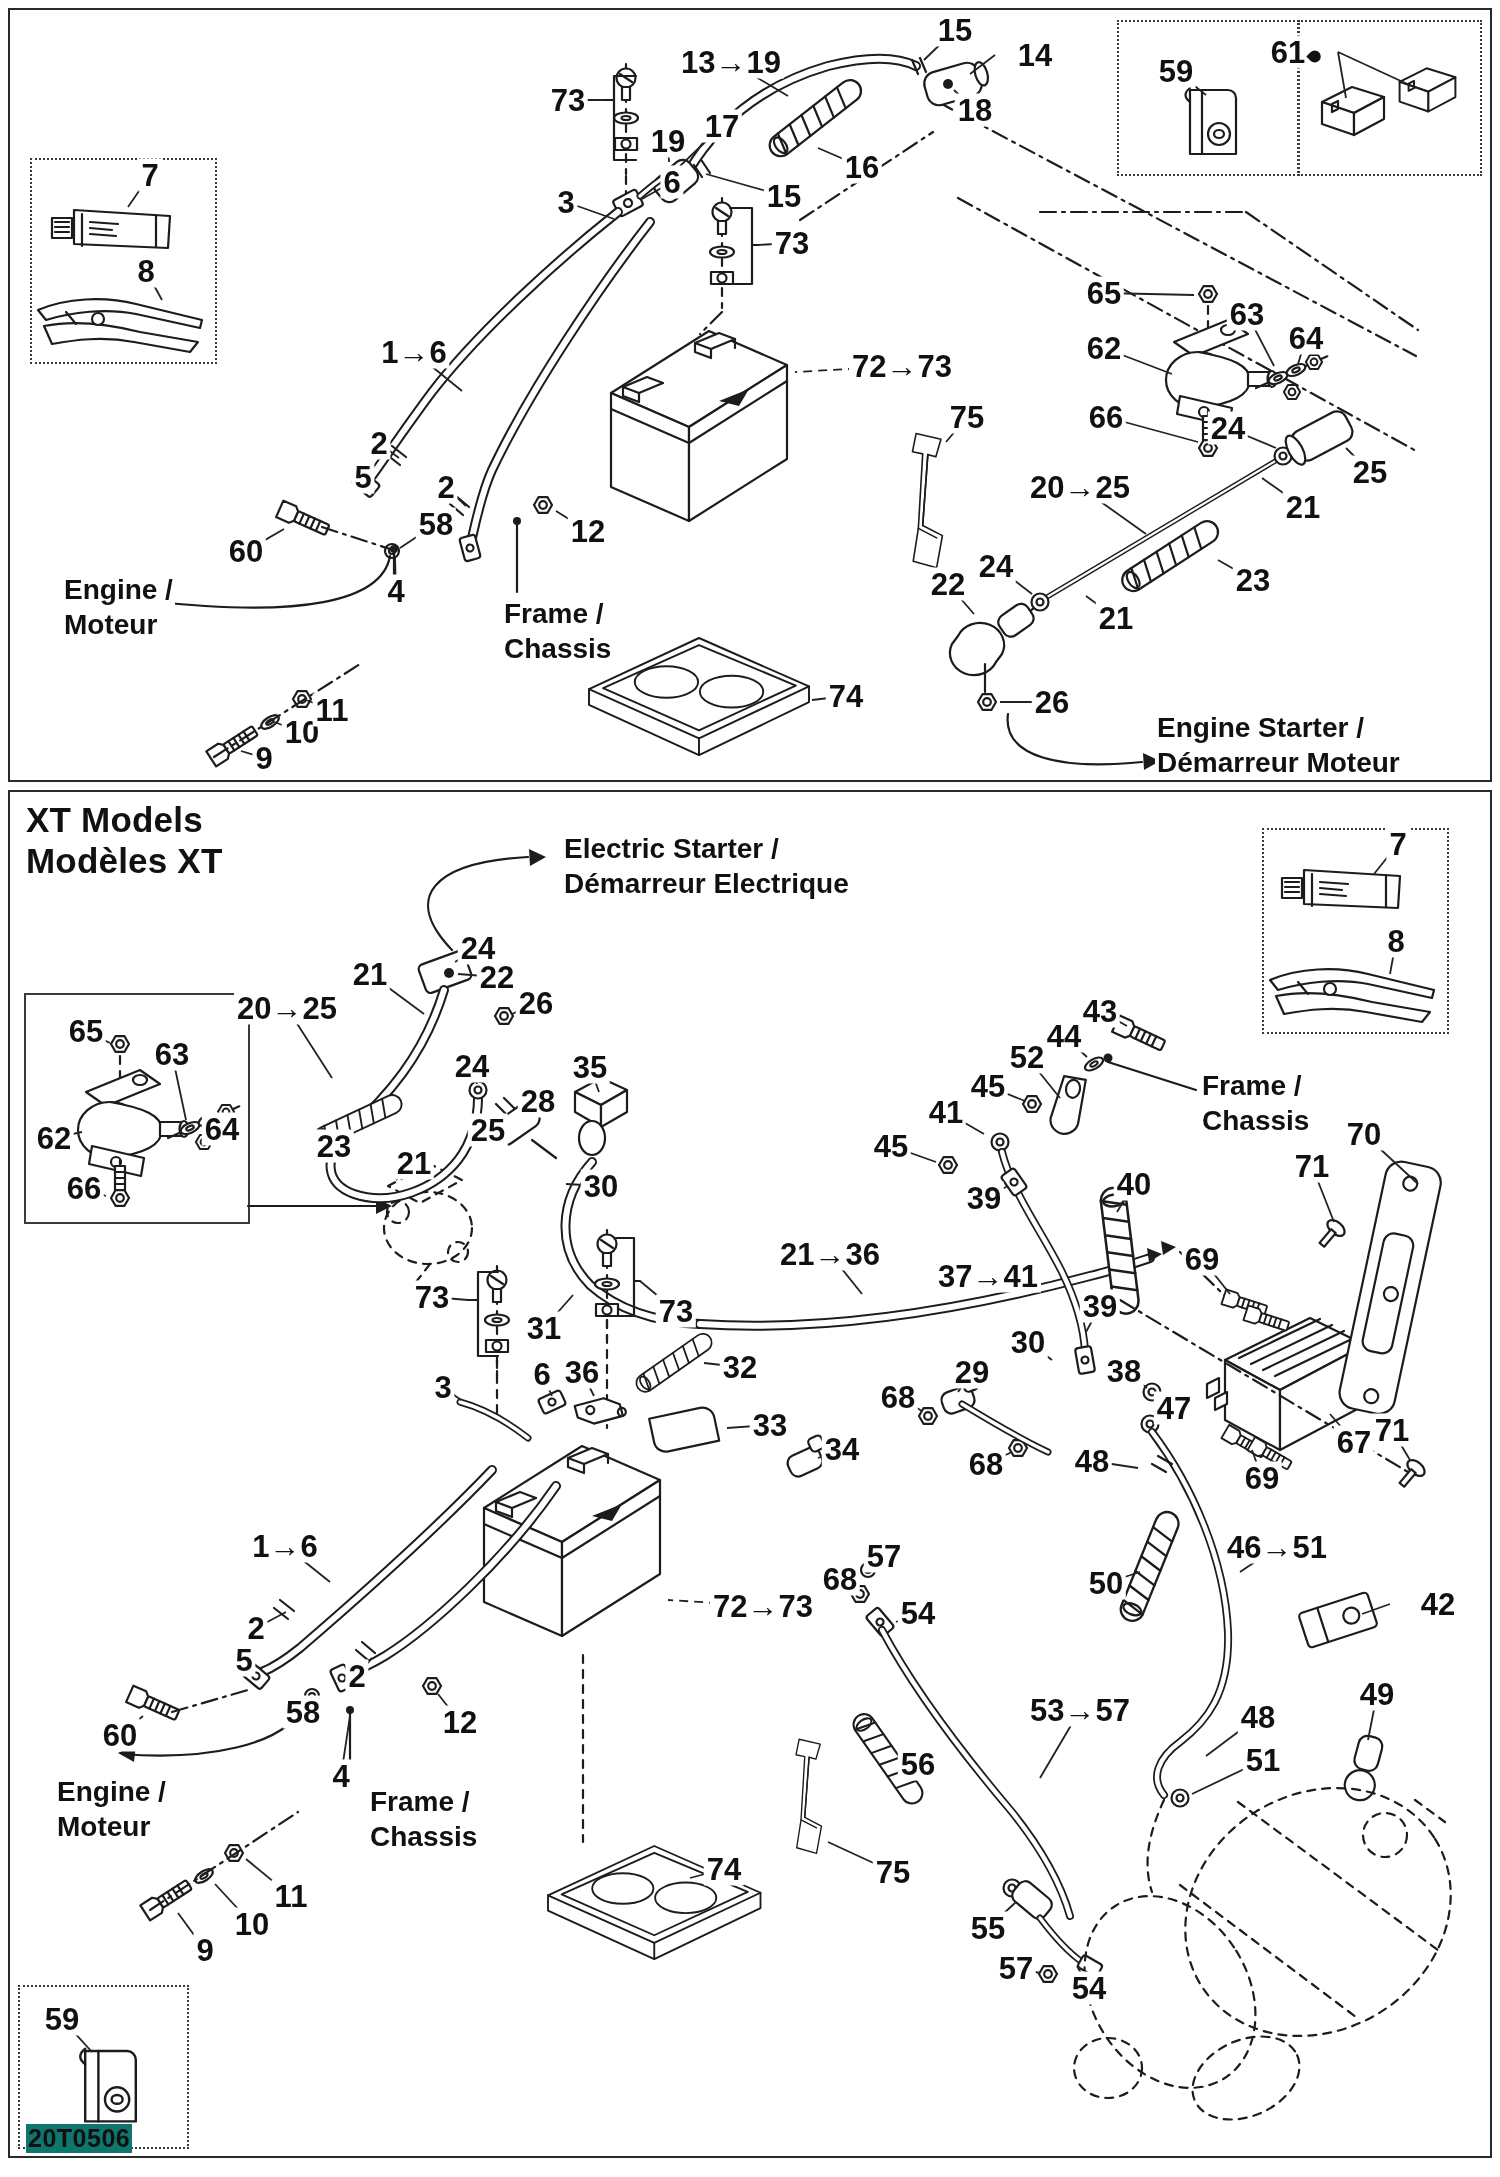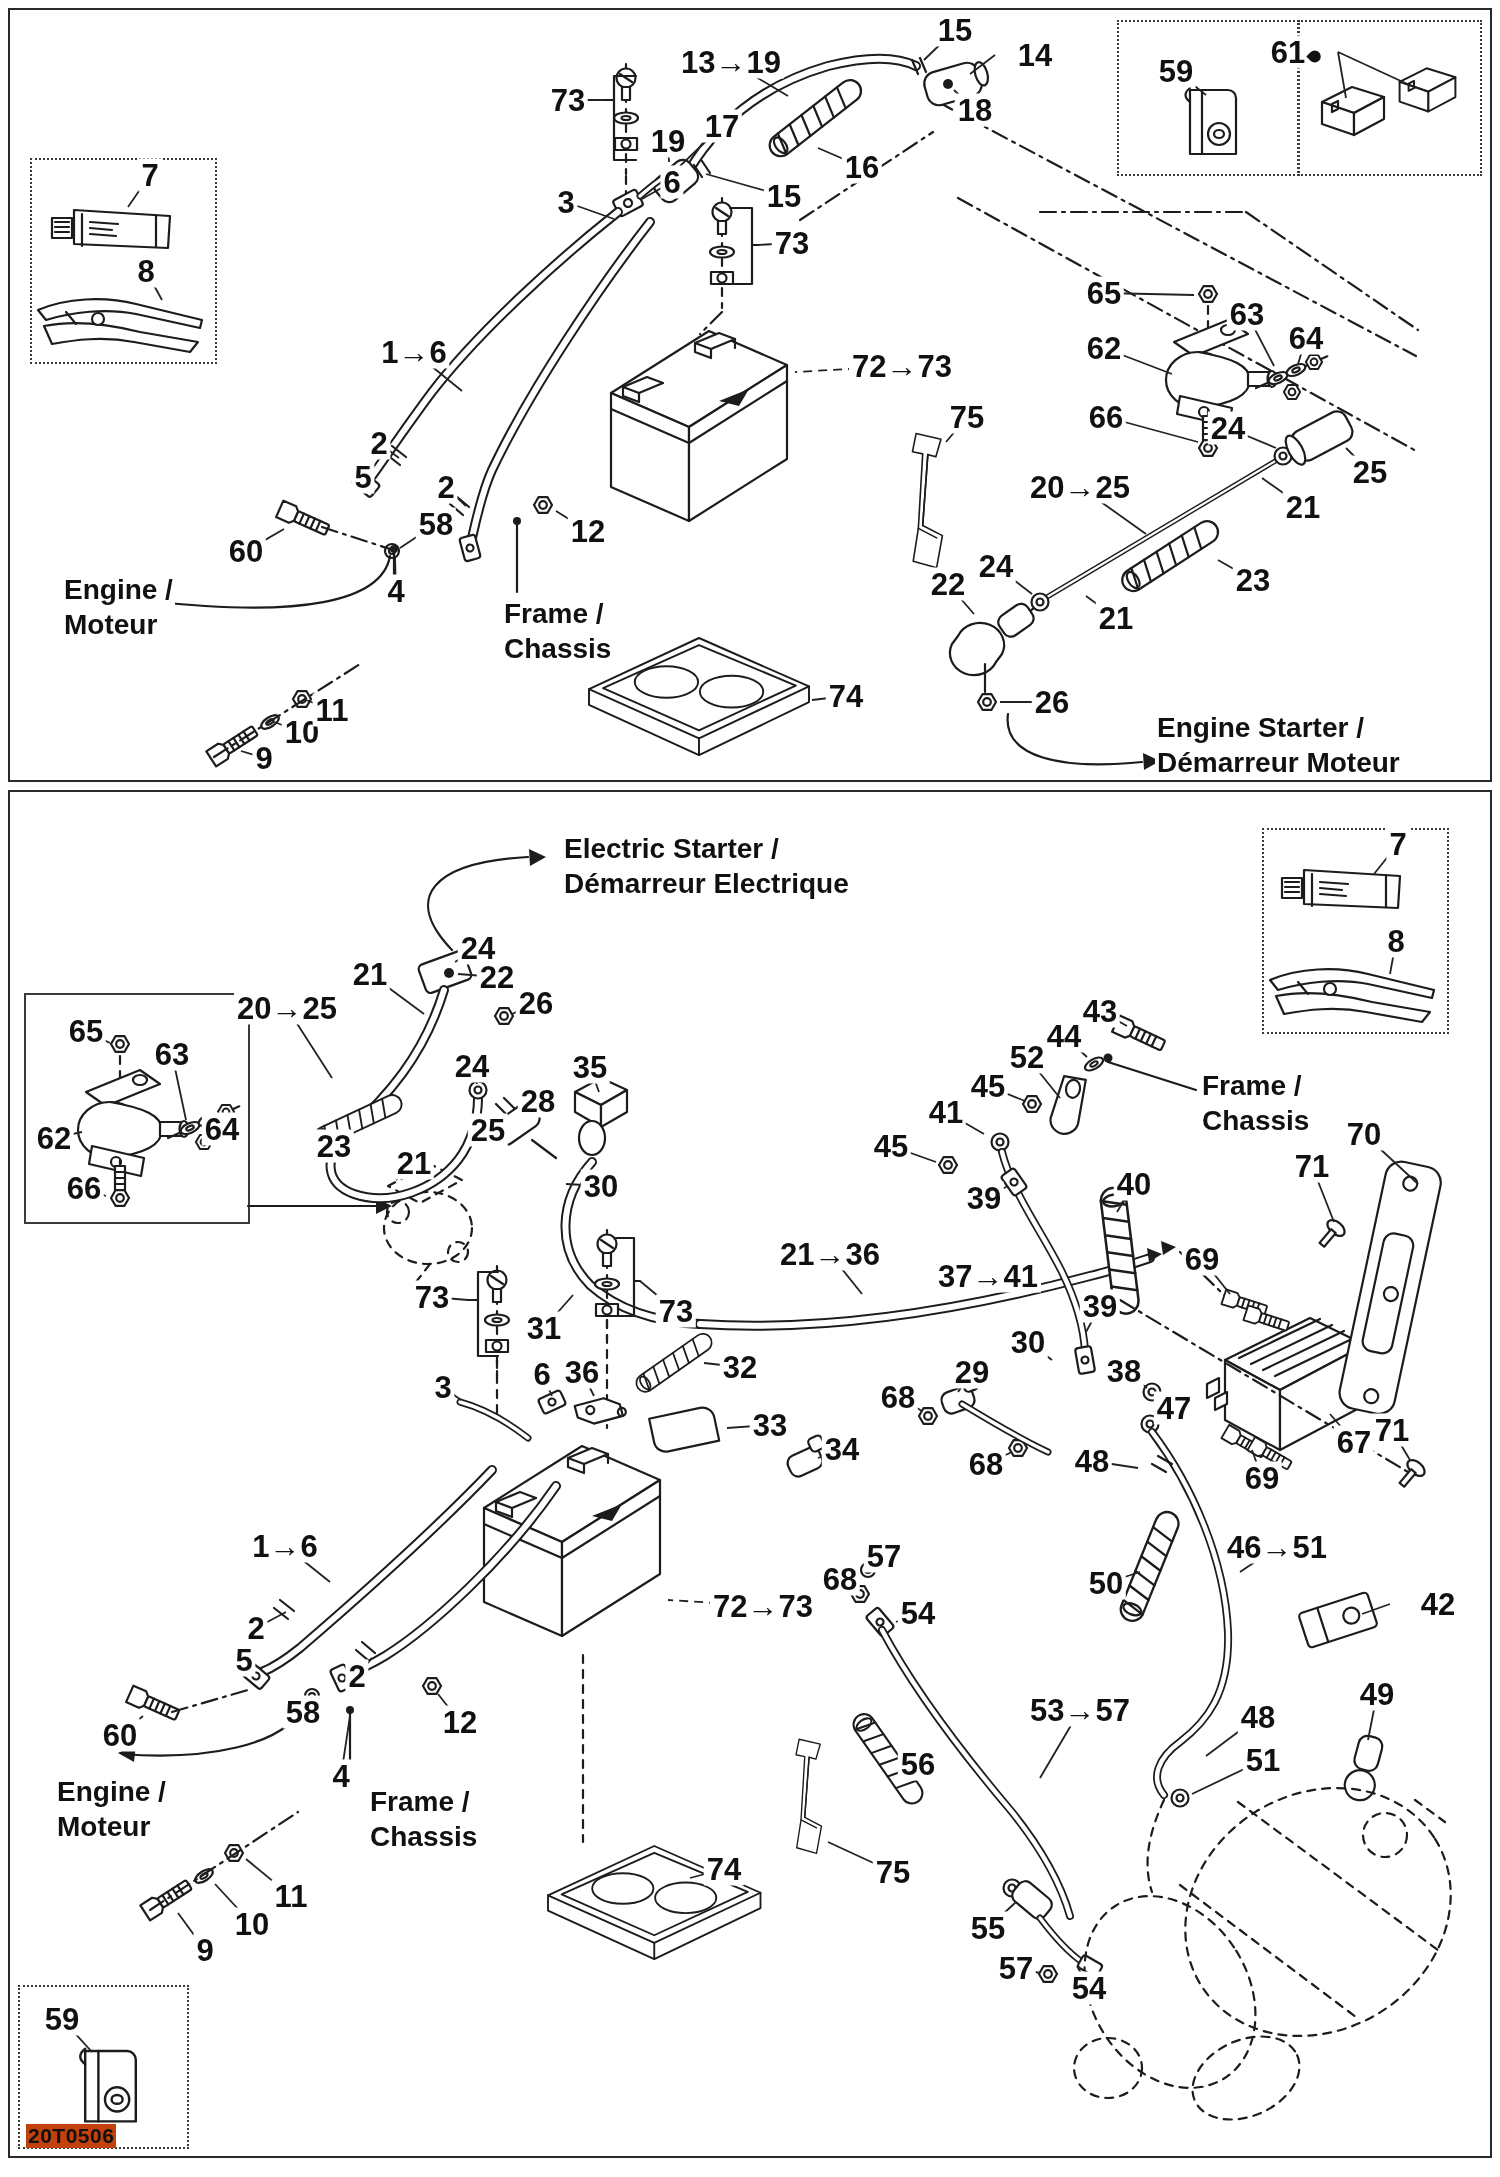--- a/index.html
+++ b/index.html
@@ -6,21 +6,21 @@
   #page{position:relative;width:1500px;height:2177px;background:#fff;
         font-family:"Liberation Sans","DejaVu Sans",sans-serif;color:#111;overflow:hidden;}
   .sec-border{position:absolute;border:2px solid #2a2a2a;background:transparent;}
   .inner-box{position:absolute;border:2px dotted #3a3a3a;background:transparent;}
   .inner-box.solid{border-style:solid;border-width:2px;}
   .sec-title{position:absolute;font-size:35px;font-weight:bold;line-height:1.16;letter-spacing:.2px;z-index:4;}
   .pn{position:absolute;transform:translate(-50%,-50%);font-size:31px;font-weight:bold;
       line-height:1;background:#fff;padding:1px 3px;white-space:nowrap;z-index:3;}
   .ann{position:absolute;font-size:28px;font-weight:bold;line-height:1.25;background:#fff;
        padding:0 2px;white-space:nowrap;z-index:3;}
-  .code{position:absolute;font-size:21px;font-weight:bold;letter-spacing:.5px;z-index:4;background:#c2410c;padding:0 2px;}
+  .code{position:absolute;font-size:25px;font-weight:bold;letter-spacing:.5px;z-index:4;background:#0f766e;padding:0 2px;}
   svg.layer{position:absolute;left:0;top:0;z-index:1;}
   #leader-svg{z-index:2;}
   .drop{display:inline-block;width:12px;height:12px;background:#111;
         border-radius:0 50% 50% 50%;transform:rotate(-45deg);margin-left:4px;}
   
   .art{fill:none;stroke:#1c1c1c;stroke-width:2.2;stroke-linecap:round;stroke-linejoin:round;}
   .f{fill:#fff;}
   .k{fill:#1c1c1c;stroke:none;}
   .dsh{stroke-dasharray:8 7;}
   .dd{stroke-dasharray:16 6 3 6;}
@@ -38,20 +38,24 @@
   <div class="sec-border" style="left:8px;top:8px;width:1480px;height:770px;"></div>
   <div class="sec-border" style="left:8px;top:790px;width:1480px;height:1364px;"></div>
 
   <div class="inner-box" style="left:30px;top:158px;width:183px;height:202px;"></div>
   <div class="inner-box" style="left:1117px;top:20px;width:178px;height:152px;"></div>
   <div class="inner-box" style="left:1298px;top:20px;width:180px;height:152px;"></div>
   <div class="inner-box" style="left:1262px;top:828px;width:183px;height:202px;"></div>
   <div class="inner-box solid" style="left:24px;top:993px;width:222px;height:227px;"></div>
   <div class="inner-box" style="left:18px;top:1985px;width:167px;height:160px;"></div>
 
+  <div class="sec-title" style="left:26px;top:800px;">
+    <div>XT Models</div>
+    <div>Modèles XT</div>
+  </div>
 
   <svg class="layer" width="1500" height="2177" viewBox="0 0 1500 2177">
     <defs>
       <g id="bolt" class="art">
           <path class="f" d="M-20,-9 h14 l4,4 v10 l-4,4 h-14 z"></path>
           <rect class="f" x="-2" y="-5.5" width="34" height="11" rx="2"></rect>
           <path d="M4,-5.5 v11 M10,-5.5 v11 M16,-5.5 v11 M22,-5.5 v11"></path>
         </g>
       <g id="nut6" class="art">
           <path class="f" d="M9,0 L4.5,7.8 L-4.5,7.8 L-9,0 L-4.5,-7.8 L4.5,-7.8 Z"></path>

